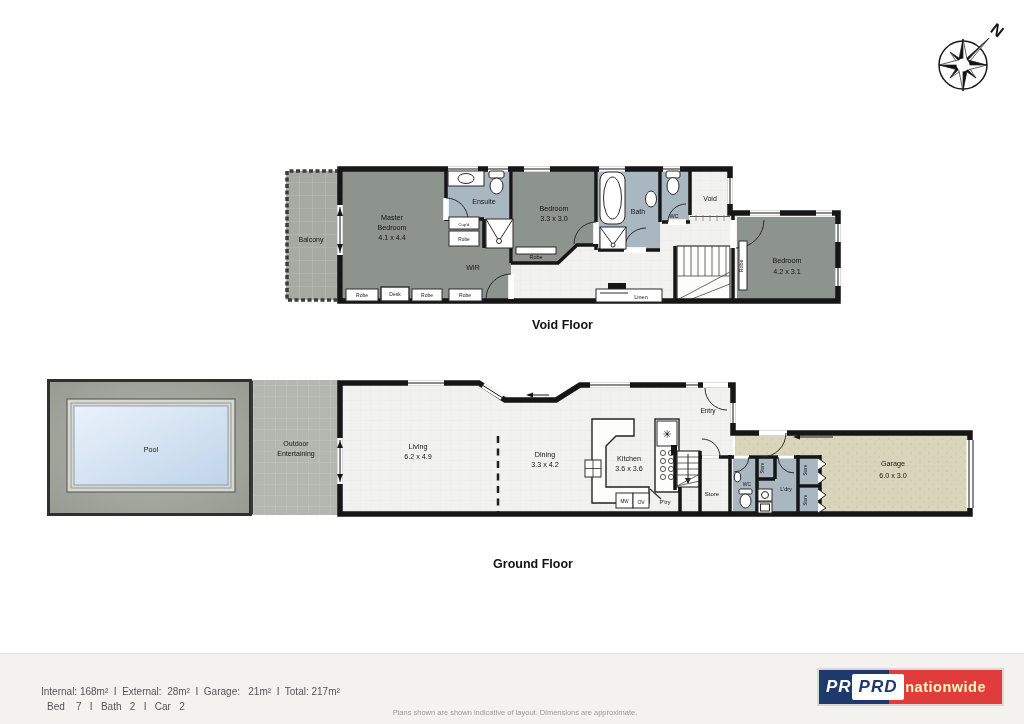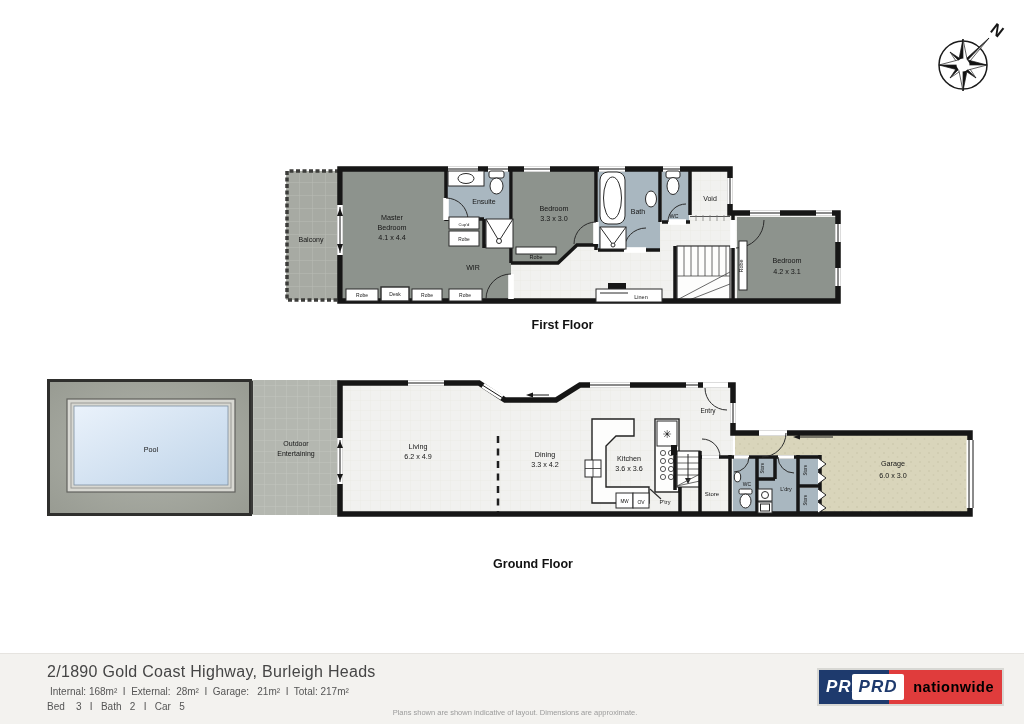--- a/index.html
+++ b/index.html
@@ -9,30 +9,30 @@
   .plan{position:absolute;}
   .plan-first{left:280px;top:160px;}
   .plan-ground{left:44px;top:374px;}
   .compass{position:absolute;left:925px;top:18px;}
   .caption{position:absolute;text-align:center;font-size:12.5px;font-weight:bold;color:#111;}
   .caption-first{left:280px;top:318px;width:565px;}
   .caption-ground{left:200px;top:528px;width:666px;margin-top:29px;}
   .footer{position:absolute;left:0;top:653px;width:1024px;height:71px;background:#f3f2ef;
           border-top:1px solid #e6e4e0;}
   .address{position:absolute;left:47px;top:9px;font-size:16px;color:#454545;letter-spacing:.3px;}
-  .areas{position:absolute;left:50px;top:32px;font-size:10px;color:#555;white-space:pre;}
+  .areas{position:absolute;left:41px;top:32px;font-size:10px;color:#555;white-space:pre;}
   .beds{position:absolute;left:47px;top:47px;font-size:10px;color:#555;white-space:pre;}
   .disclaimer{position:absolute;left:370px;top:54px;width:290px;text-align:center;
               font-size:7.5px;color:#9b9b9b;}
   .logo{position:absolute;left:817px;top:14px;width:187px;height:38px;border:2px solid #d8d8d4;
         box-sizing:border-box;display:flex;background:#fff;}
   .logo-navy{width:70px;background:#1e3a6d;display:flex;align-items:center;overflow:hidden;}
   .logo-navy span{color:#fff;font-weight:bold;font-style:italic;font-size:17px;padding-left:7px;letter-spacing:1px;}
   .logo-red{flex:1;background:#e03c3c;display:flex;align-items:center;justify-content:flex-end;}
-  .logo-red span{color:#000000;font-weight:bold;font-size:14.5px;letter-spacing:.5px;padding-right:8px;}
+  .logo-red span{color:#fef9c3;font-weight:bold;font-size:14.5px;letter-spacing:.5px;padding-right:16px;}
   .logo-white-box{position:absolute;left:33px;top:4px;width:52px;height:26px;background:#fff;
         border-radius:2px;display:flex;align-items:center;justify-content:center;}
   .logo-white-box span{color:#1e3a6d;font-weight:bold;font-style:italic;font-size:17px;letter-spacing:1px;}
 </style>
 </head>
 <body>
 
 <div class="page">
 
   <svg class="compass" width="90" height="85" viewBox="0 0 90 85">
@@ -190,21 +190,21 @@
       <text x="638" y="214" font-size="7">Bath</text>
       <text x="674" y="218" font-size="5.5">WC</text>
       <text x="710" y="201" font-size="7">Void</text>
       <text x="641" y="299" font-size="5.5">Linen</text>
       <text x="787" y="263" font-size="7.2">Bedroom</text>
       <text x="787" y="274" font-size="7.2">4.2 x 3.1</text>
       <text x="743" y="266" font-size="5.5" transform="rotate(-90 743 266)">Robe</text>
     </g>
   </svg>
 
-  <div class="caption caption-first">First Floor</div>
+  <div class="caption caption-first">Void Floor</div>
 
   <svg class="plan plan-ground" width="936" height="148" viewBox="44 374 936 148">
     <defs>
       <pattern id="floorGrid2" width="10" height="10" patternUnits="userSpaceOnUse">
         <rect width="10" height="10" fill="#f1f1ef"></rect>
         <path d="M10,0 H0 V10" fill="none" stroke="#e8e8e5" stroke-width="0.8"></path>
       </pattern>
       <pattern id="outGrid" width="11" height="11" patternUnits="userSpaceOnUse">
         <rect width="11" height="11" fill="#b4b7b0"></rect>
         <path d="M11,0 H0 V11" fill="none" stroke="#c3c5bf" stroke-width="1"></path>
@@ -363,23 +363,22 @@
       <text x="807" y="470" font-size="4.5" transform="rotate(-90 807 470)">Store</text>
       <text x="807" y="500" font-size="4.5" transform="rotate(-90 807 500)">Store</text>
       <text x="893" y="466" font-size="7.2">Garage</text>
       <text x="893" y="478" font-size="7.2">6.0 x 3.0</text>
     </g>
   </svg>
 
   <div class="caption caption-ground">Ground Floor</div>
 
   <div class="footer">
-    <div class="address">2/1890 Gold Coast Highway, Burleigh Heads</div>
     <div class="areas">Internal: 168m²  I  External:  28m²  I  Garage:   21m²  I  Total: 217m²</div>
-    <div class="beds">Bed    3   I   Bath   2   I   Car   5</div>
+    <div class="beds">Bed    7   I   Bath   2   I   Car   2</div>
     <div class="disclaimer">Plans shown are shown indicative of layout. Dimensions are approximate.</div>
     <div class="logo">
       <div class="logo-navy">
         <span>PRD</span>
       </div>
       <div class="logo-red">
         <span>nationwide</span>
       </div>
       <div class="logo-white-box">
         <span>PRD</span>

